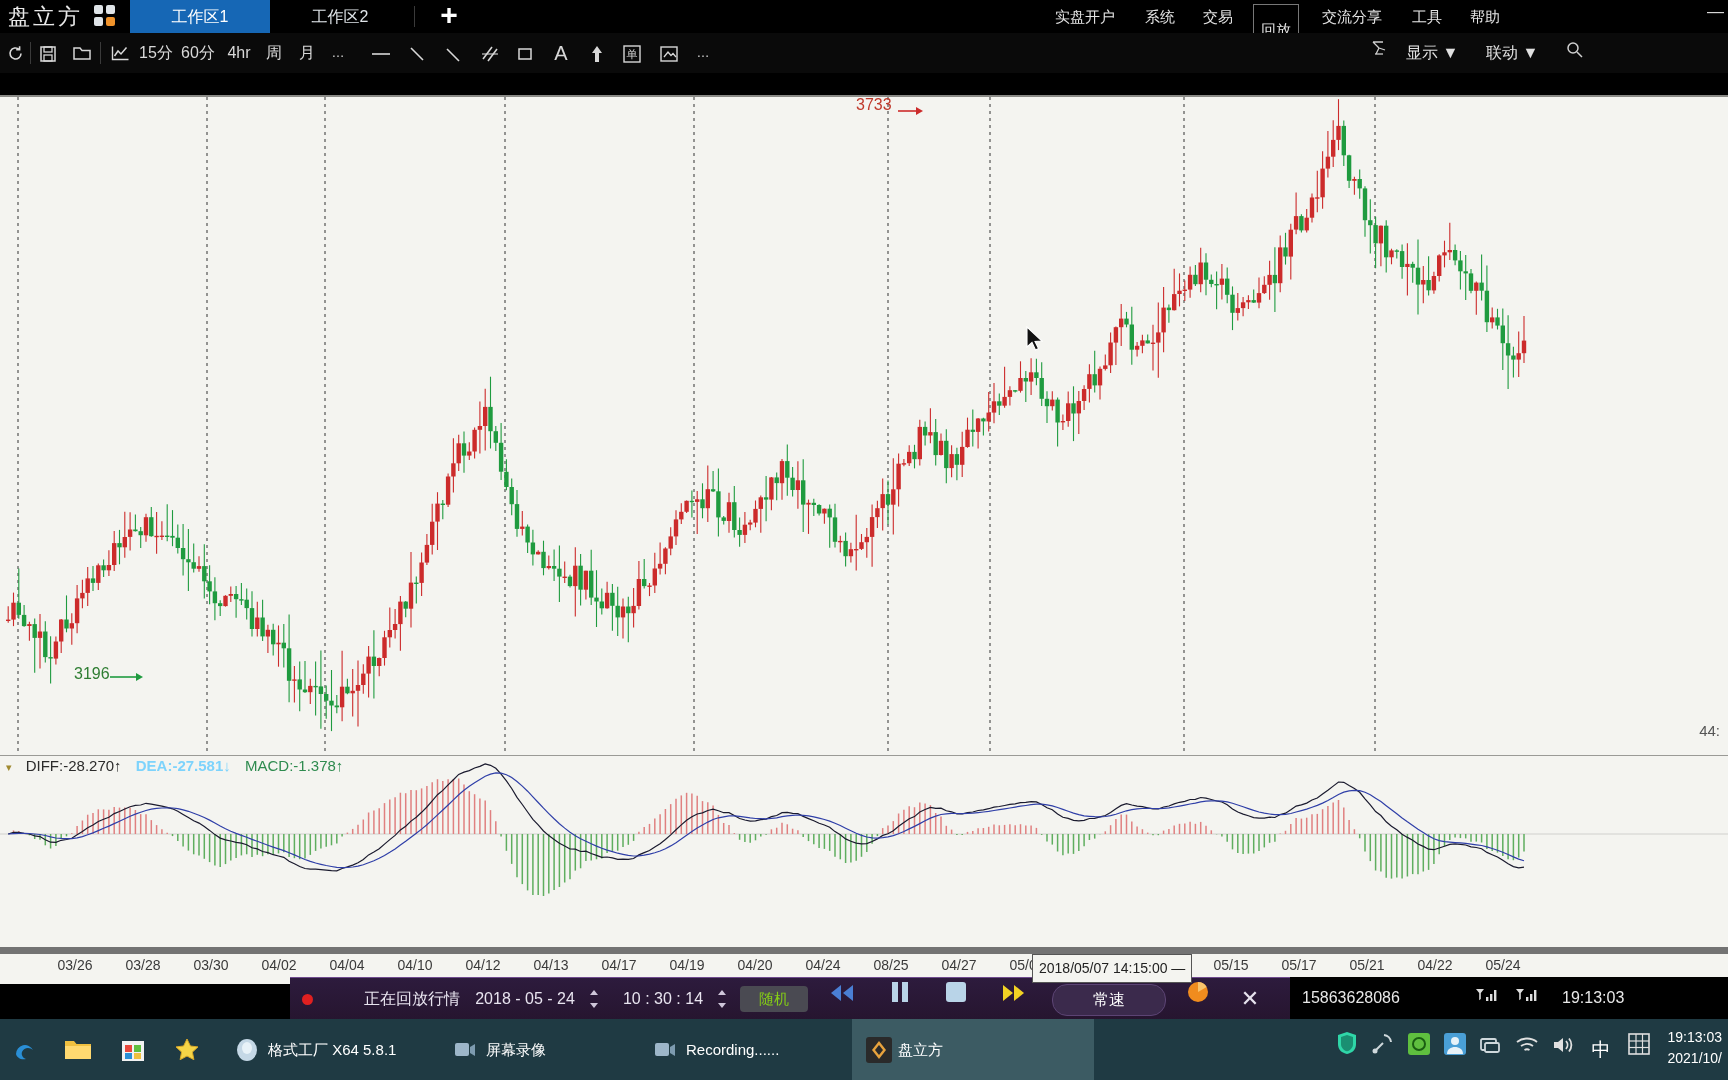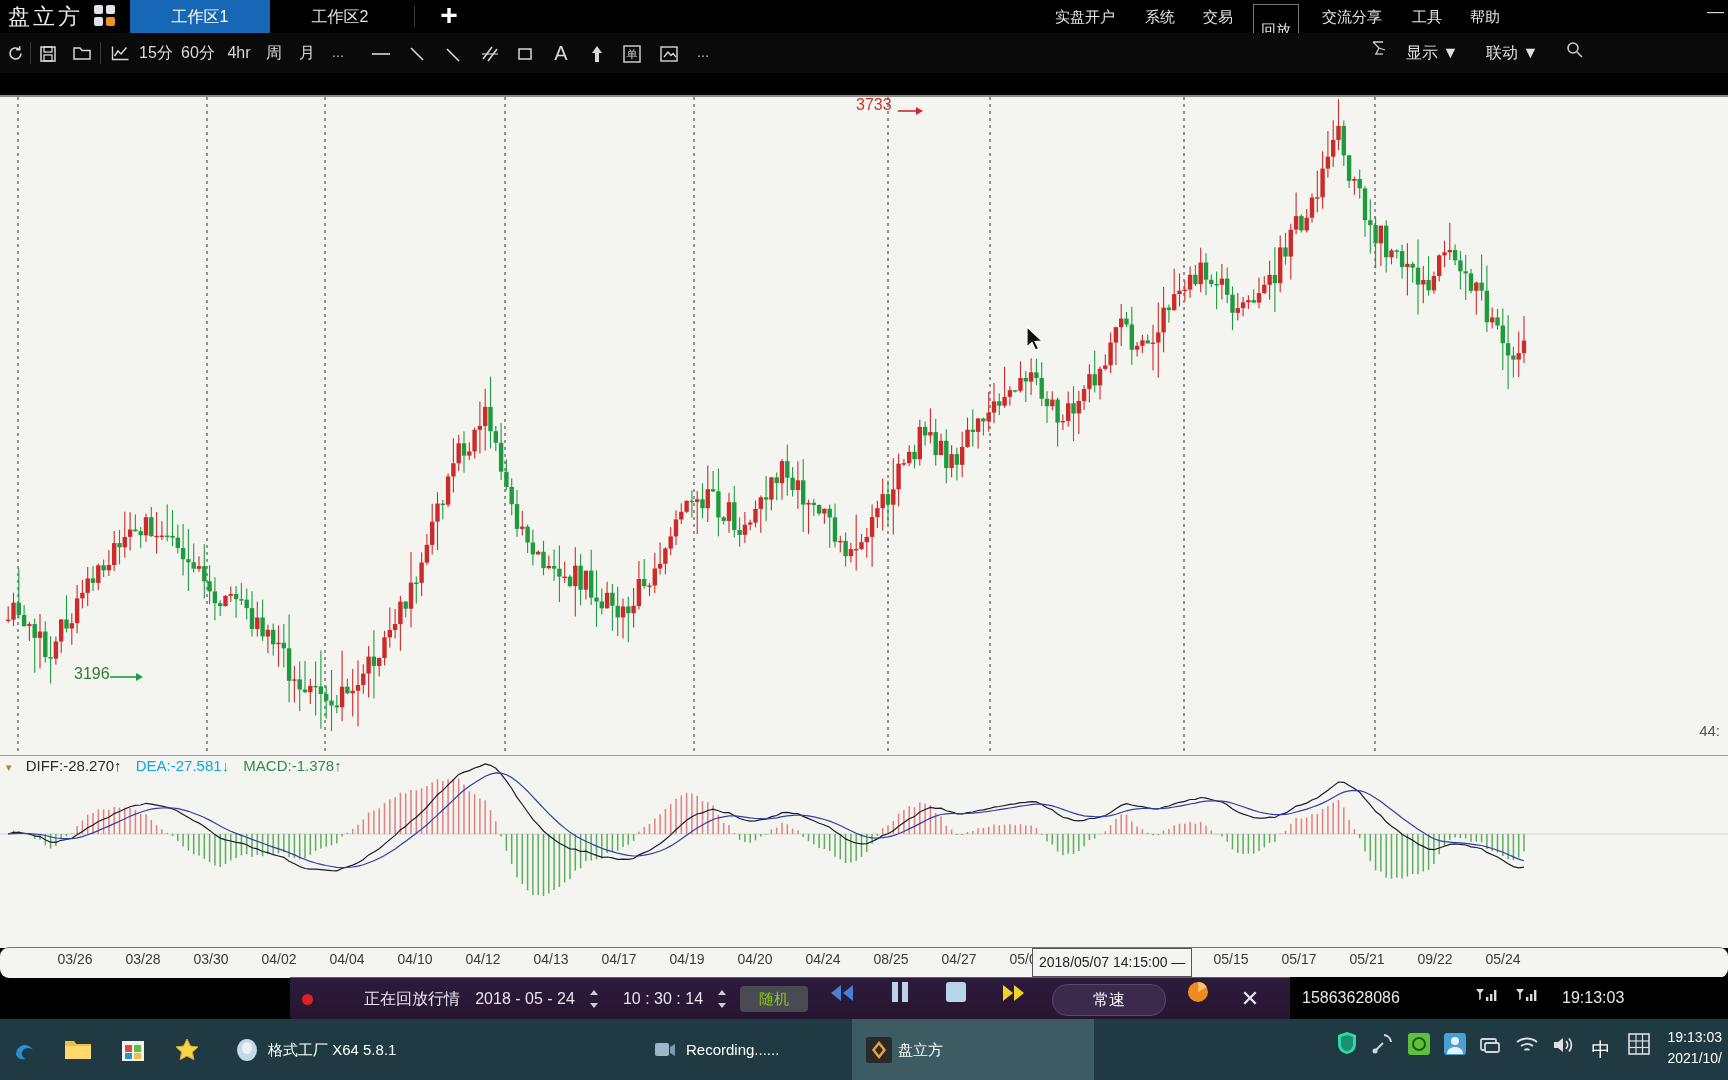--- a/index.html
+++ b/index.html
@@ -37,26 +37,26 @@
 
   
   .quote{position:absolute;left:0;top:73px;width:1728px;height:22px;background:#f2f2ee;border-bottom:1px solid #c8c8c4;}
   .q{position:absolute;top:0;height:22px;line-height:22px;font-size:14px;color:#333;}
   .q.red{color:#c0392b;font-weight:700;}
 
   
   .pane{position:absolute;left:0;background:#f4f4f0;overflow:hidden;}
   #price-pane{top:95px;width:1728px;height:658px;border-top:2px solid #8a8a86;}
   #macd-pane{top:755px;width:1728px;height:192px;border-top:1px solid #9a9a96;}
-  #axis-pane{top:947px;width:1728px;height:30px;background:#f4f4f0;border-top:1px solid #737373;border-radius:9px;}
+  #axis-pane{top:947px;width:1728px;height:30px;background:#f4f4f0;border-top:7px solid #737373;}
 
   .macd-legend{position:absolute;left:0;top:755px;height:22px;line-height:22px;font-size:15px;white-space:nowrap;}
   .macd-legend span{margin-right:10px;}
   .ml-diff{color:#2b2b2b;}
-  .ml-dea{color:#0ea5e9;}
+  .ml-dea{color:#7dd3fc;font-weight:bold;}
   .ml-macd{color:#2e8b4f;}
   .ml-caret{color:#a08a30;font-size:11px;}
 
   .axis-lbl{position:absolute;top:3px;font-size:14px;color:#3a3a3a;transform:translateX(-50%);white-space:nowrap;}
   .axis-tip{position:absolute;top:0px;height:27px;line-height:27px;border:1px solid #555;background:#f4f4f0;
             font-size:14px;color:#222;padding:0 6px;white-space:nowrap;z-index:9;}
   .right-time{position:absolute;right:8px;top:722px;font-size:15px;color:#555;}
 
   .hilabel{position:absolute;font-size:16px;white-space:nowrap;}
   .hilabel.hi{color:#c0392b;}
@@ -1127,21 +1127,21 @@
         <div class="axis-lbl" style="left: 687px;">04/19</div>
         <div class="axis-lbl" style="left: 755px;">04/20</div>
         <div class="axis-lbl" style="left: 823px;">04/24</div>
         <div class="axis-lbl" style="left: 891px;">08/25</div>
         <div class="axis-lbl" style="left: 959px;">04/27</div>
         <div class="axis-lbl" style="left: 1027px;">05/03</div>
         <div class="axis-lbl" style="left: 1163px;">05/14</div>
         <div class="axis-lbl" style="left: 1231px;">05/15</div>
         <div class="axis-lbl" style="left: 1299px;">05/17</div>
         <div class="axis-lbl" style="left: 1367px;">05/21</div>
-        <div class="axis-lbl" style="left: 1435px;">09/22</div>
+        <div class="axis-lbl" style="left: 1435px;">04/22</div>
         <div class="axis-lbl" style="left: 1503px;">05/24</div>
       </div>
     <div class="axis-tip" style="left:1032px;">2018/05/07 14:15:00 —</div>
   </div>
 
   <div class="playbar">
     <div class="rec-dot"></div>
     <div class="pb" style="left:30px;width:140px;text-align:right;">正在回放行情</div>
     <div class="pb" style="left:170px;width:130px;">2018 - 05 - 24</div>
     <div class="pb-spin" style="left:300px;">
@@ -1235,20 +1235,27 @@
           <path d="M13 2l3.4 7 7.6.9-5.6 5.2 1.5 7.6L13 19l-6.9 3.7 1.5-7.6L2 9.9 9.6 9z" fill="#f5d547" stroke="#d8a828"></path>
         </svg>
     </div>
     <div class="tkitem" style="left:222px;width:200px;padding-left:46px;">
       <svg style="position:absolute;left:12px;top:18px;" width="26" height="26" viewBox="0 0 26 26">
           <ellipse cx="13" cy="13" rx="10" ry="11" fill="#c5d8e6"></ellipse>
           <ellipse cx="13" cy="11" rx="5" ry="6" fill="#e8f2f8"></ellipse>
         </svg>
       <span>格式工厂 X64 5.8.1</span>
     </div>
+    <div class="tkitem" style="left:440px;width:190px;padding-left:46px;">
+      <svg style="position:absolute;left:12px;top:18px;" width="26" height="26" viewBox="0 0 26 26">
+          <rect x="3" y="6" width="14" height="13" rx="2" fill="#9db6c9"></rect>
+          <path d="M18 10l5-3v12l-5-3z" fill="#7d9bb0"></path>
+        </svg>
+      <span>屏幕录像</span>
+    </div>
     <div class="tkitem" style="left:640px;width:210px;padding-left:46px;">
       <svg style="position:absolute;left:12px;top:18px;" width="26" height="26" viewBox="0 0 26 26">
           <rect x="3" y="6" width="14" height="13" rx="2" fill="#9db6c9"></rect>
           <path d="M18 10l5-3v12l-5-3z" fill="#7d9bb0"></path>
         </svg>
       <span>Recording......</span>
     </div>
     <div class="tkitem active" style="left:852px;width:196px;padding-left:46px;">
       <svg style="position:absolute;left:14px;top:18px;" width="26" height="26" viewBox="0 0 26 26">
           <rect width="26" height="26" rx="3" fill="#2a2a2a"></rect>

